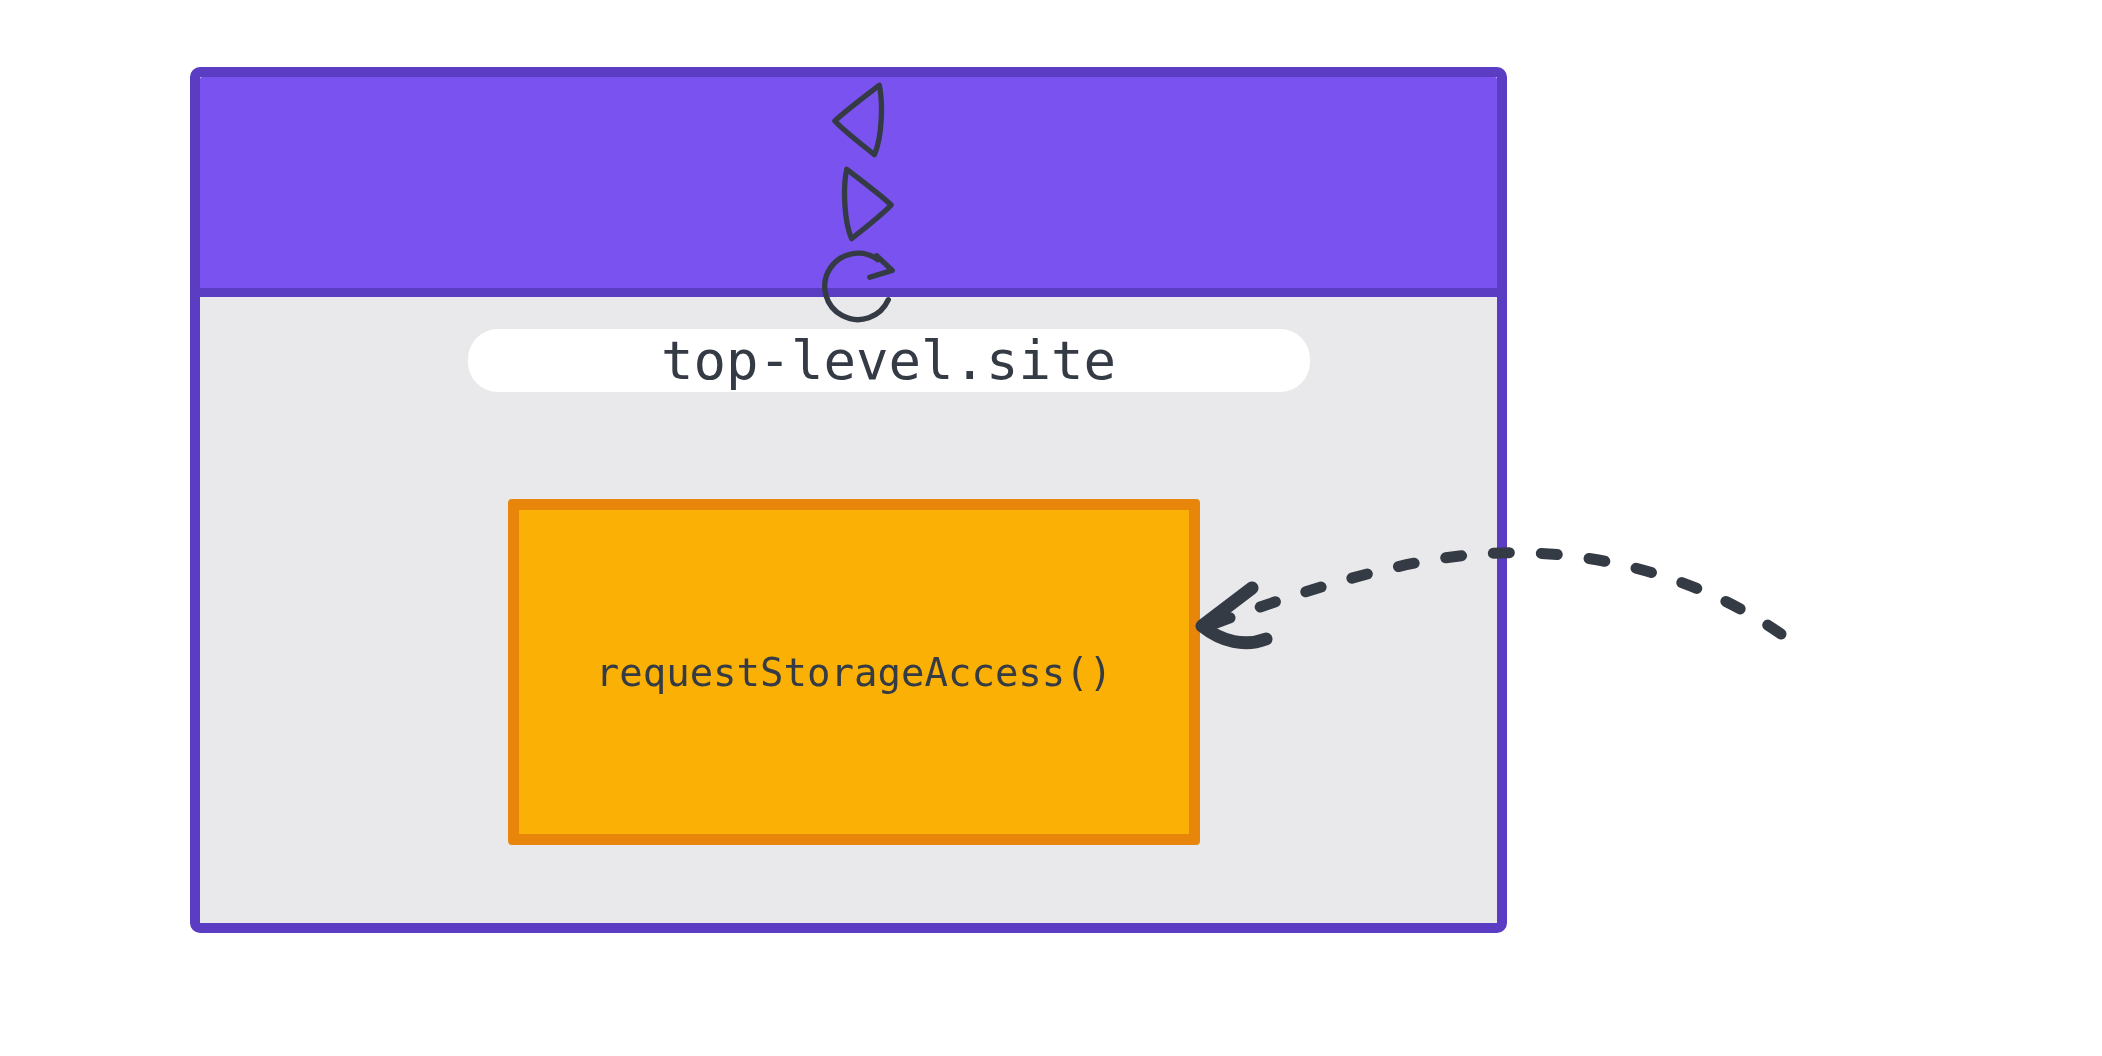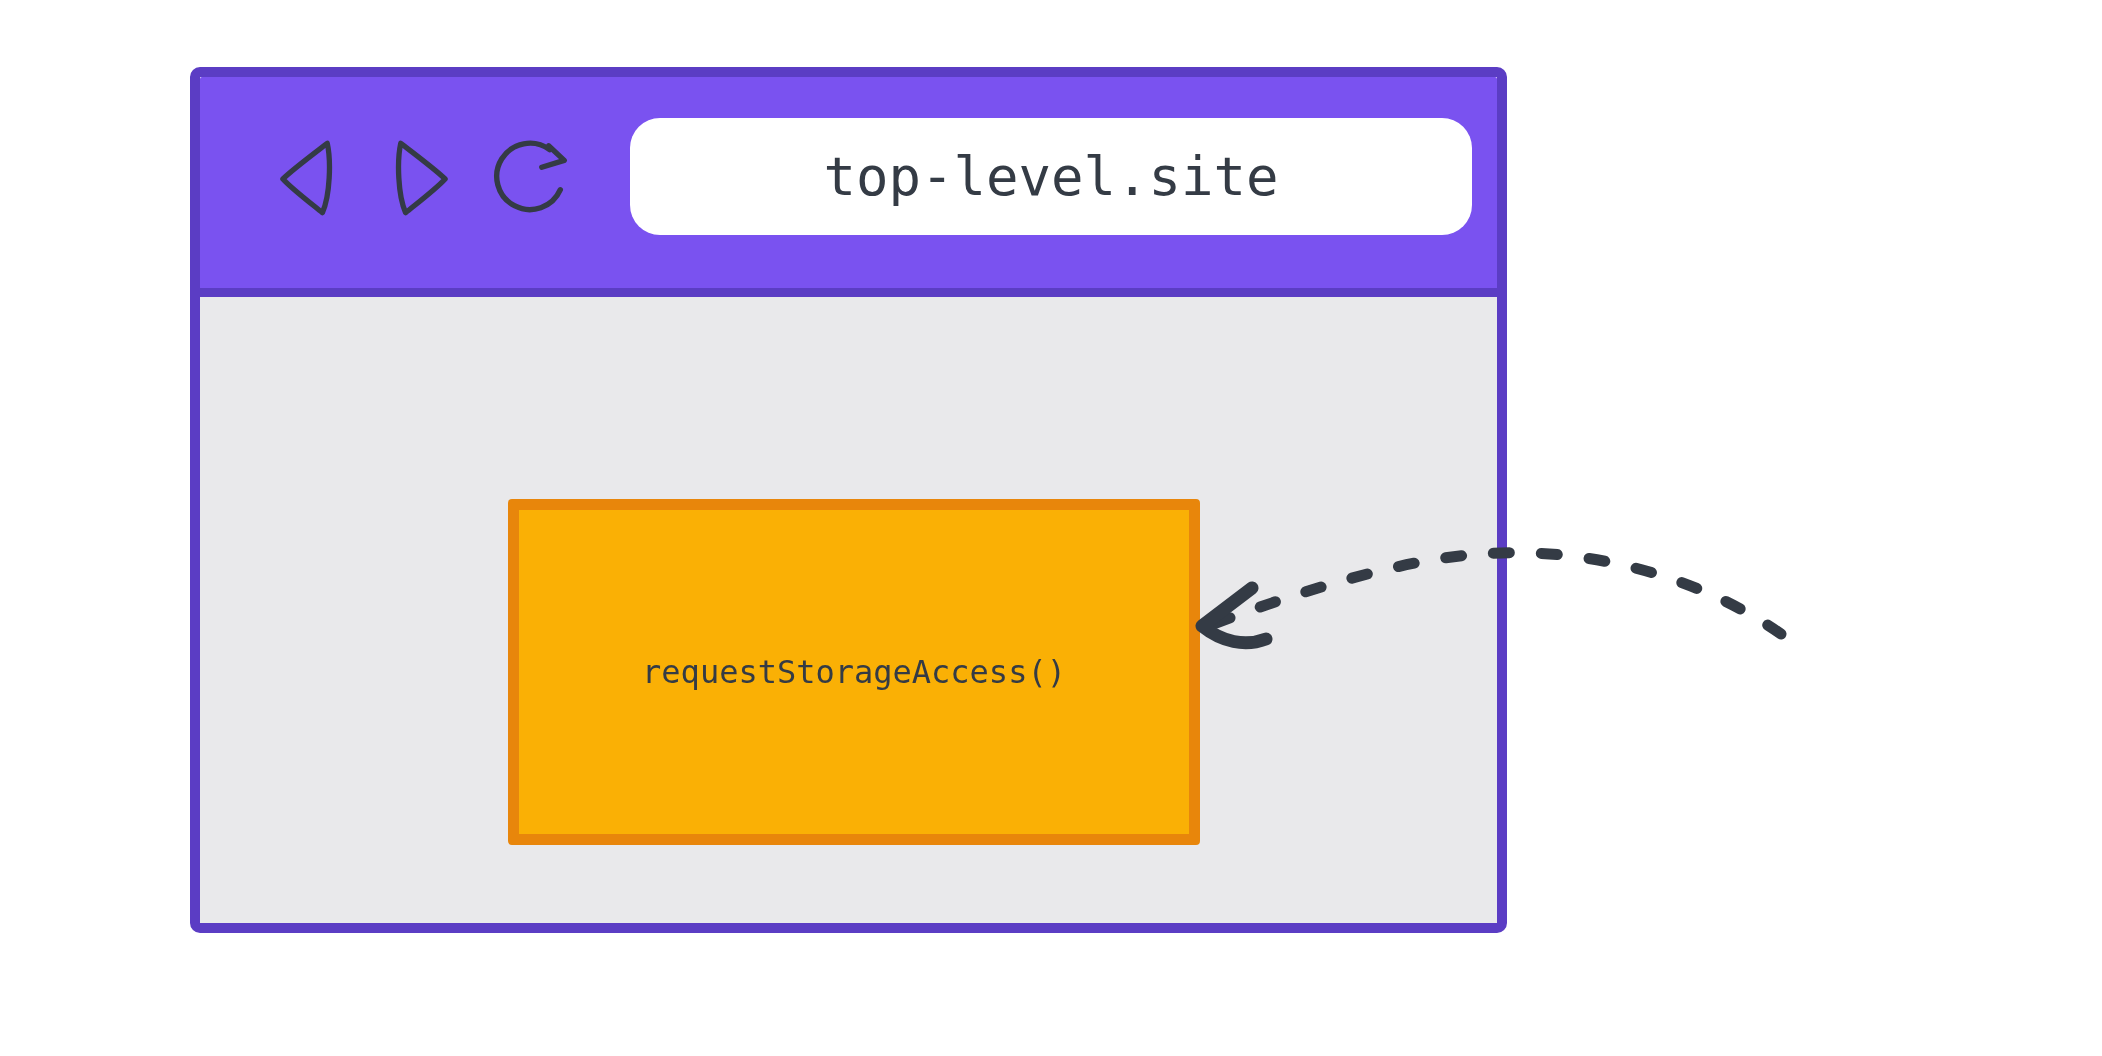--- a/index.html
+++ b/index.html
@@ -27,20 +27,21 @@
   .toolbar {
     position: relative;
     box-sizing: border-box;
     height: 220px;
     background: #7a52f0;
     border-bottom: 9px solid #5b3dc4;
     display: flex;
     align-items: center;
     padding: 0 0 12px 80px;
     border-radius: 2px 2px 0 0;
+    flex-direction: column;
   }
   .nav-icon { flex: 0 0 auto; display: block; }
   .nav-icon.back    { margin-right: 60px; }
   .nav-icon.forward { margin-right: 44px; }
   .nav-icon.reload  { margin-right: 56px; }
   .glyph {
     stroke: #343b45;
     fill: none;
     stroke-linecap: round;
     stroke-linejoin: round;
@@ -67,21 +68,21 @@
     width: 692px; height: 346px;
     box-sizing: border-box;
     background: #fab005;
     border: 11px solid #e8860b;
     border-radius: 4px;
     display: flex;
     align-items: center;
     justify-content: center;
   }
   .iframe-text {
-    font-size: 32px;
+    font-size: 39px;
     color: #343b45;
     white-space: nowrap;
     text-align: center;
   }
   
   .arrow-overlay {
     position: absolute; left: 0; top: 0;
     width: 2102px; height: 1056px;
     pointer-events: none;
   }

